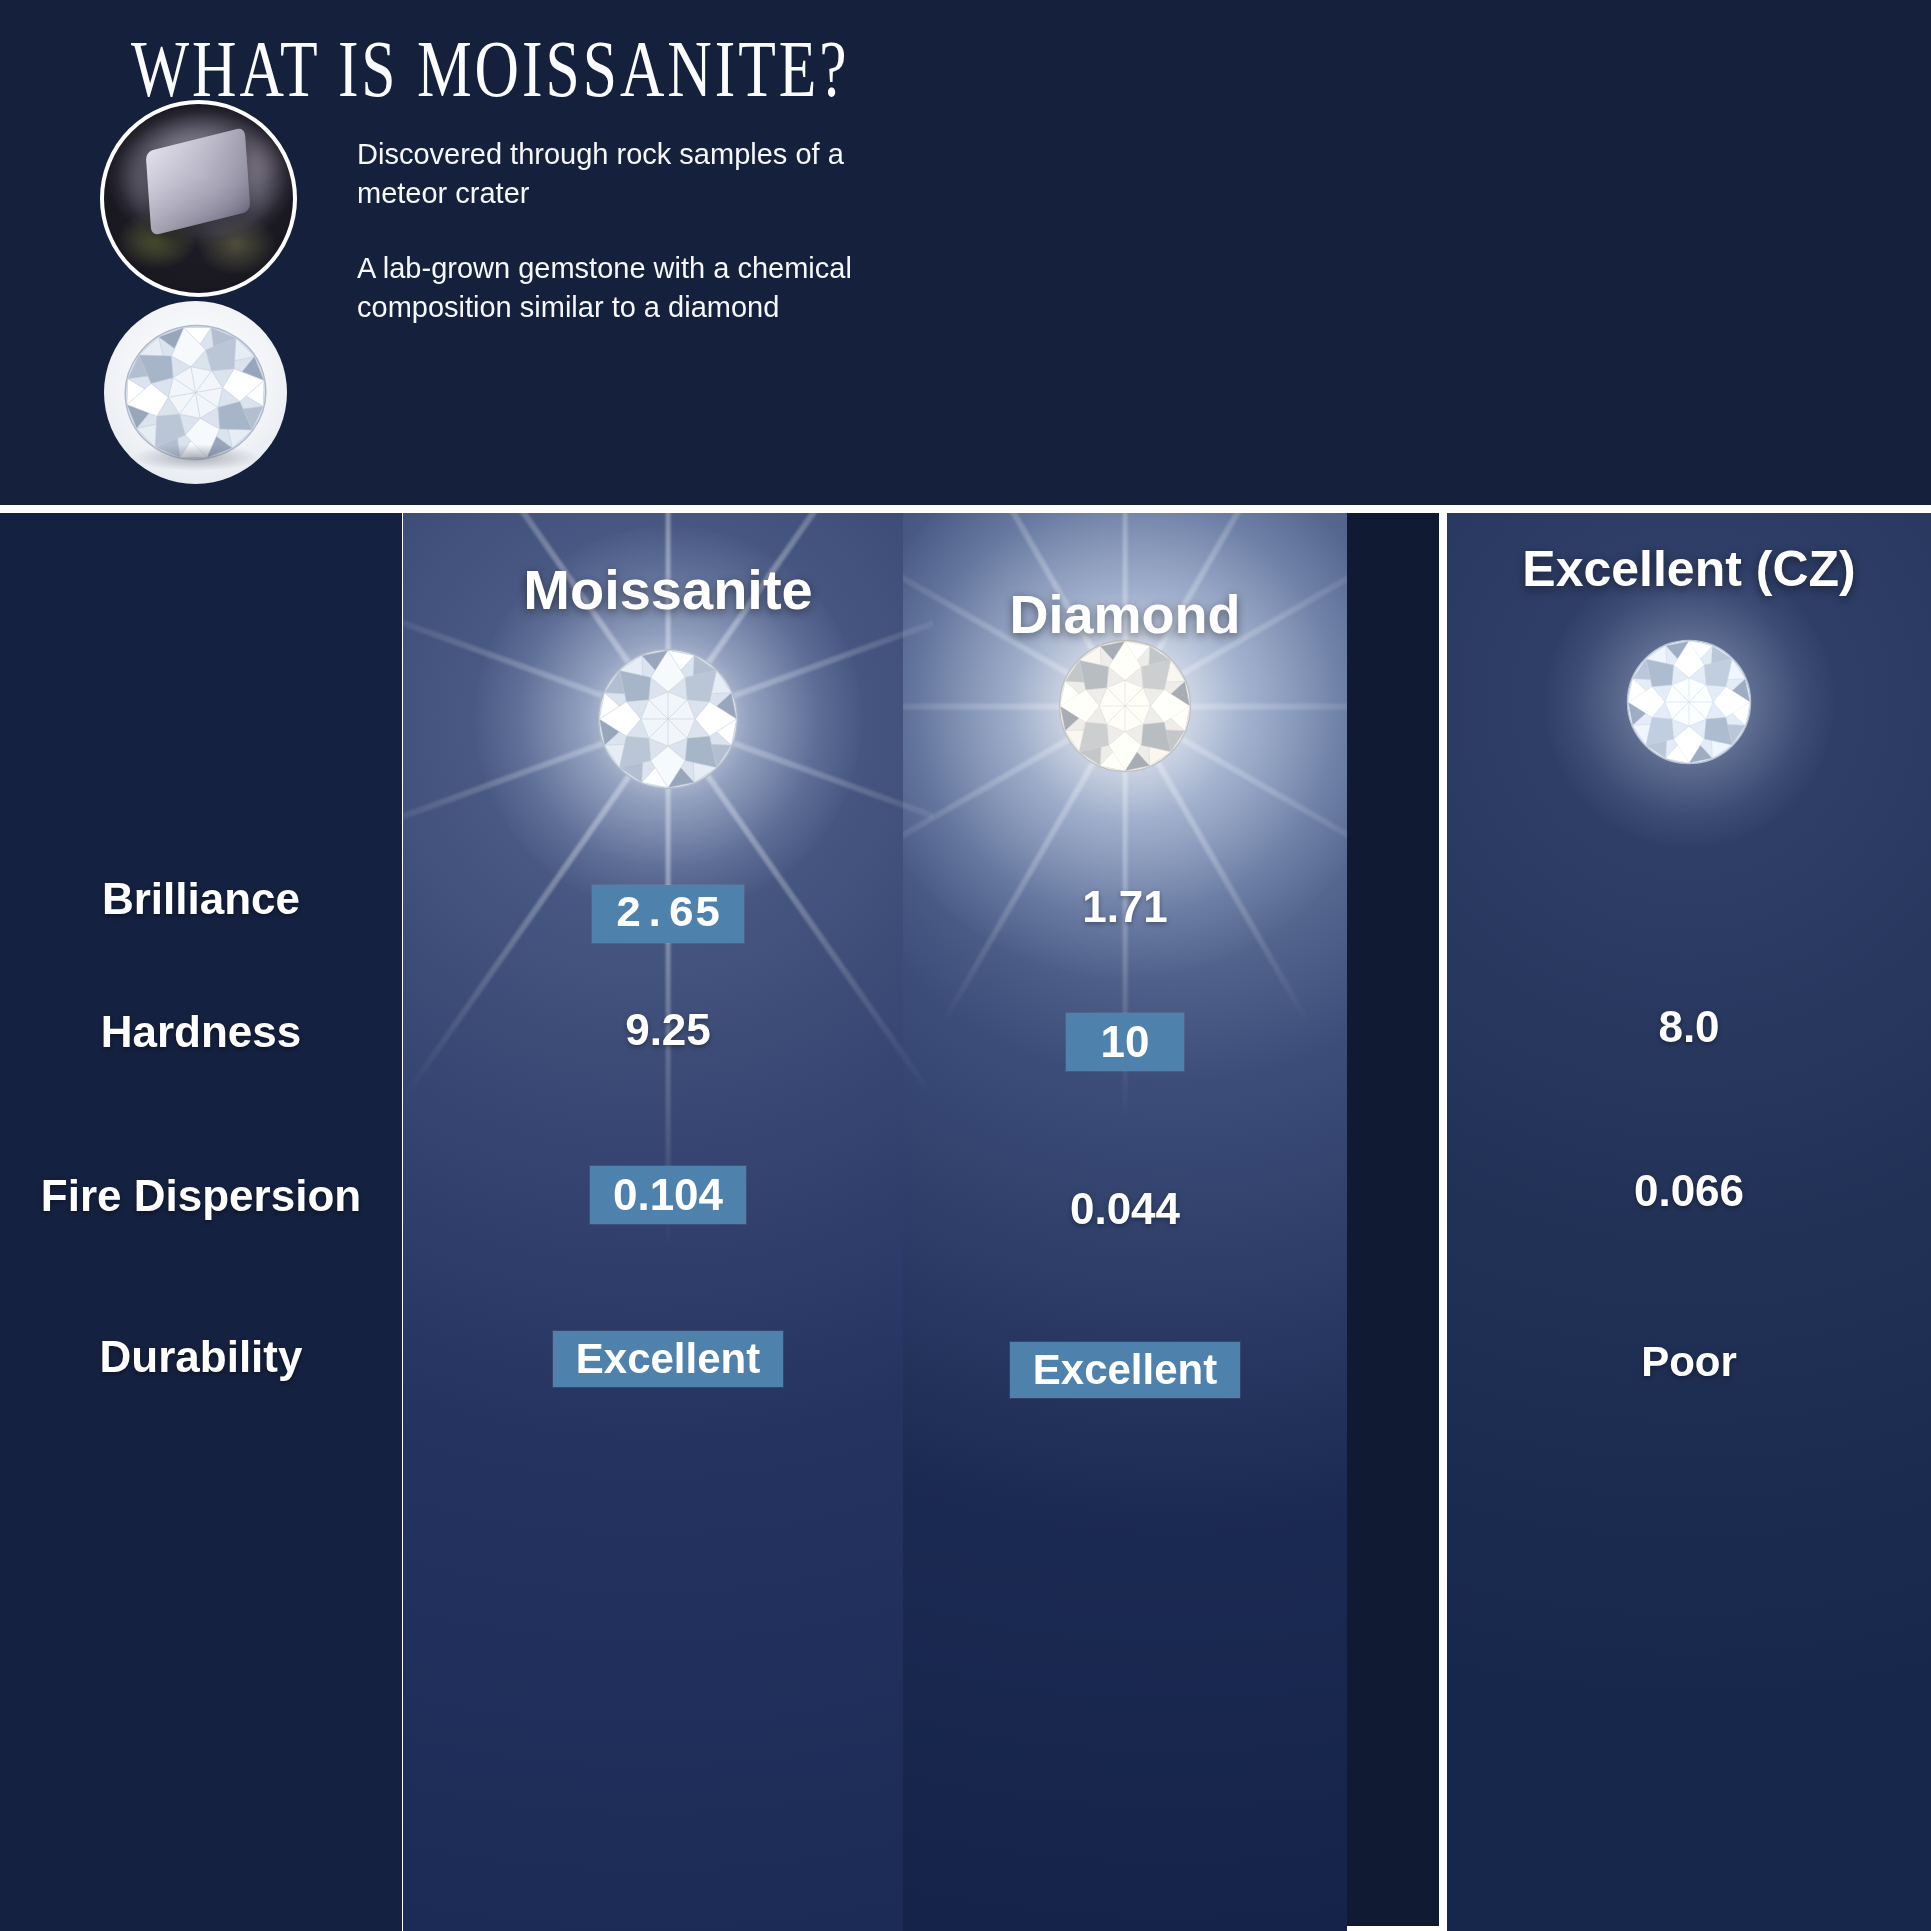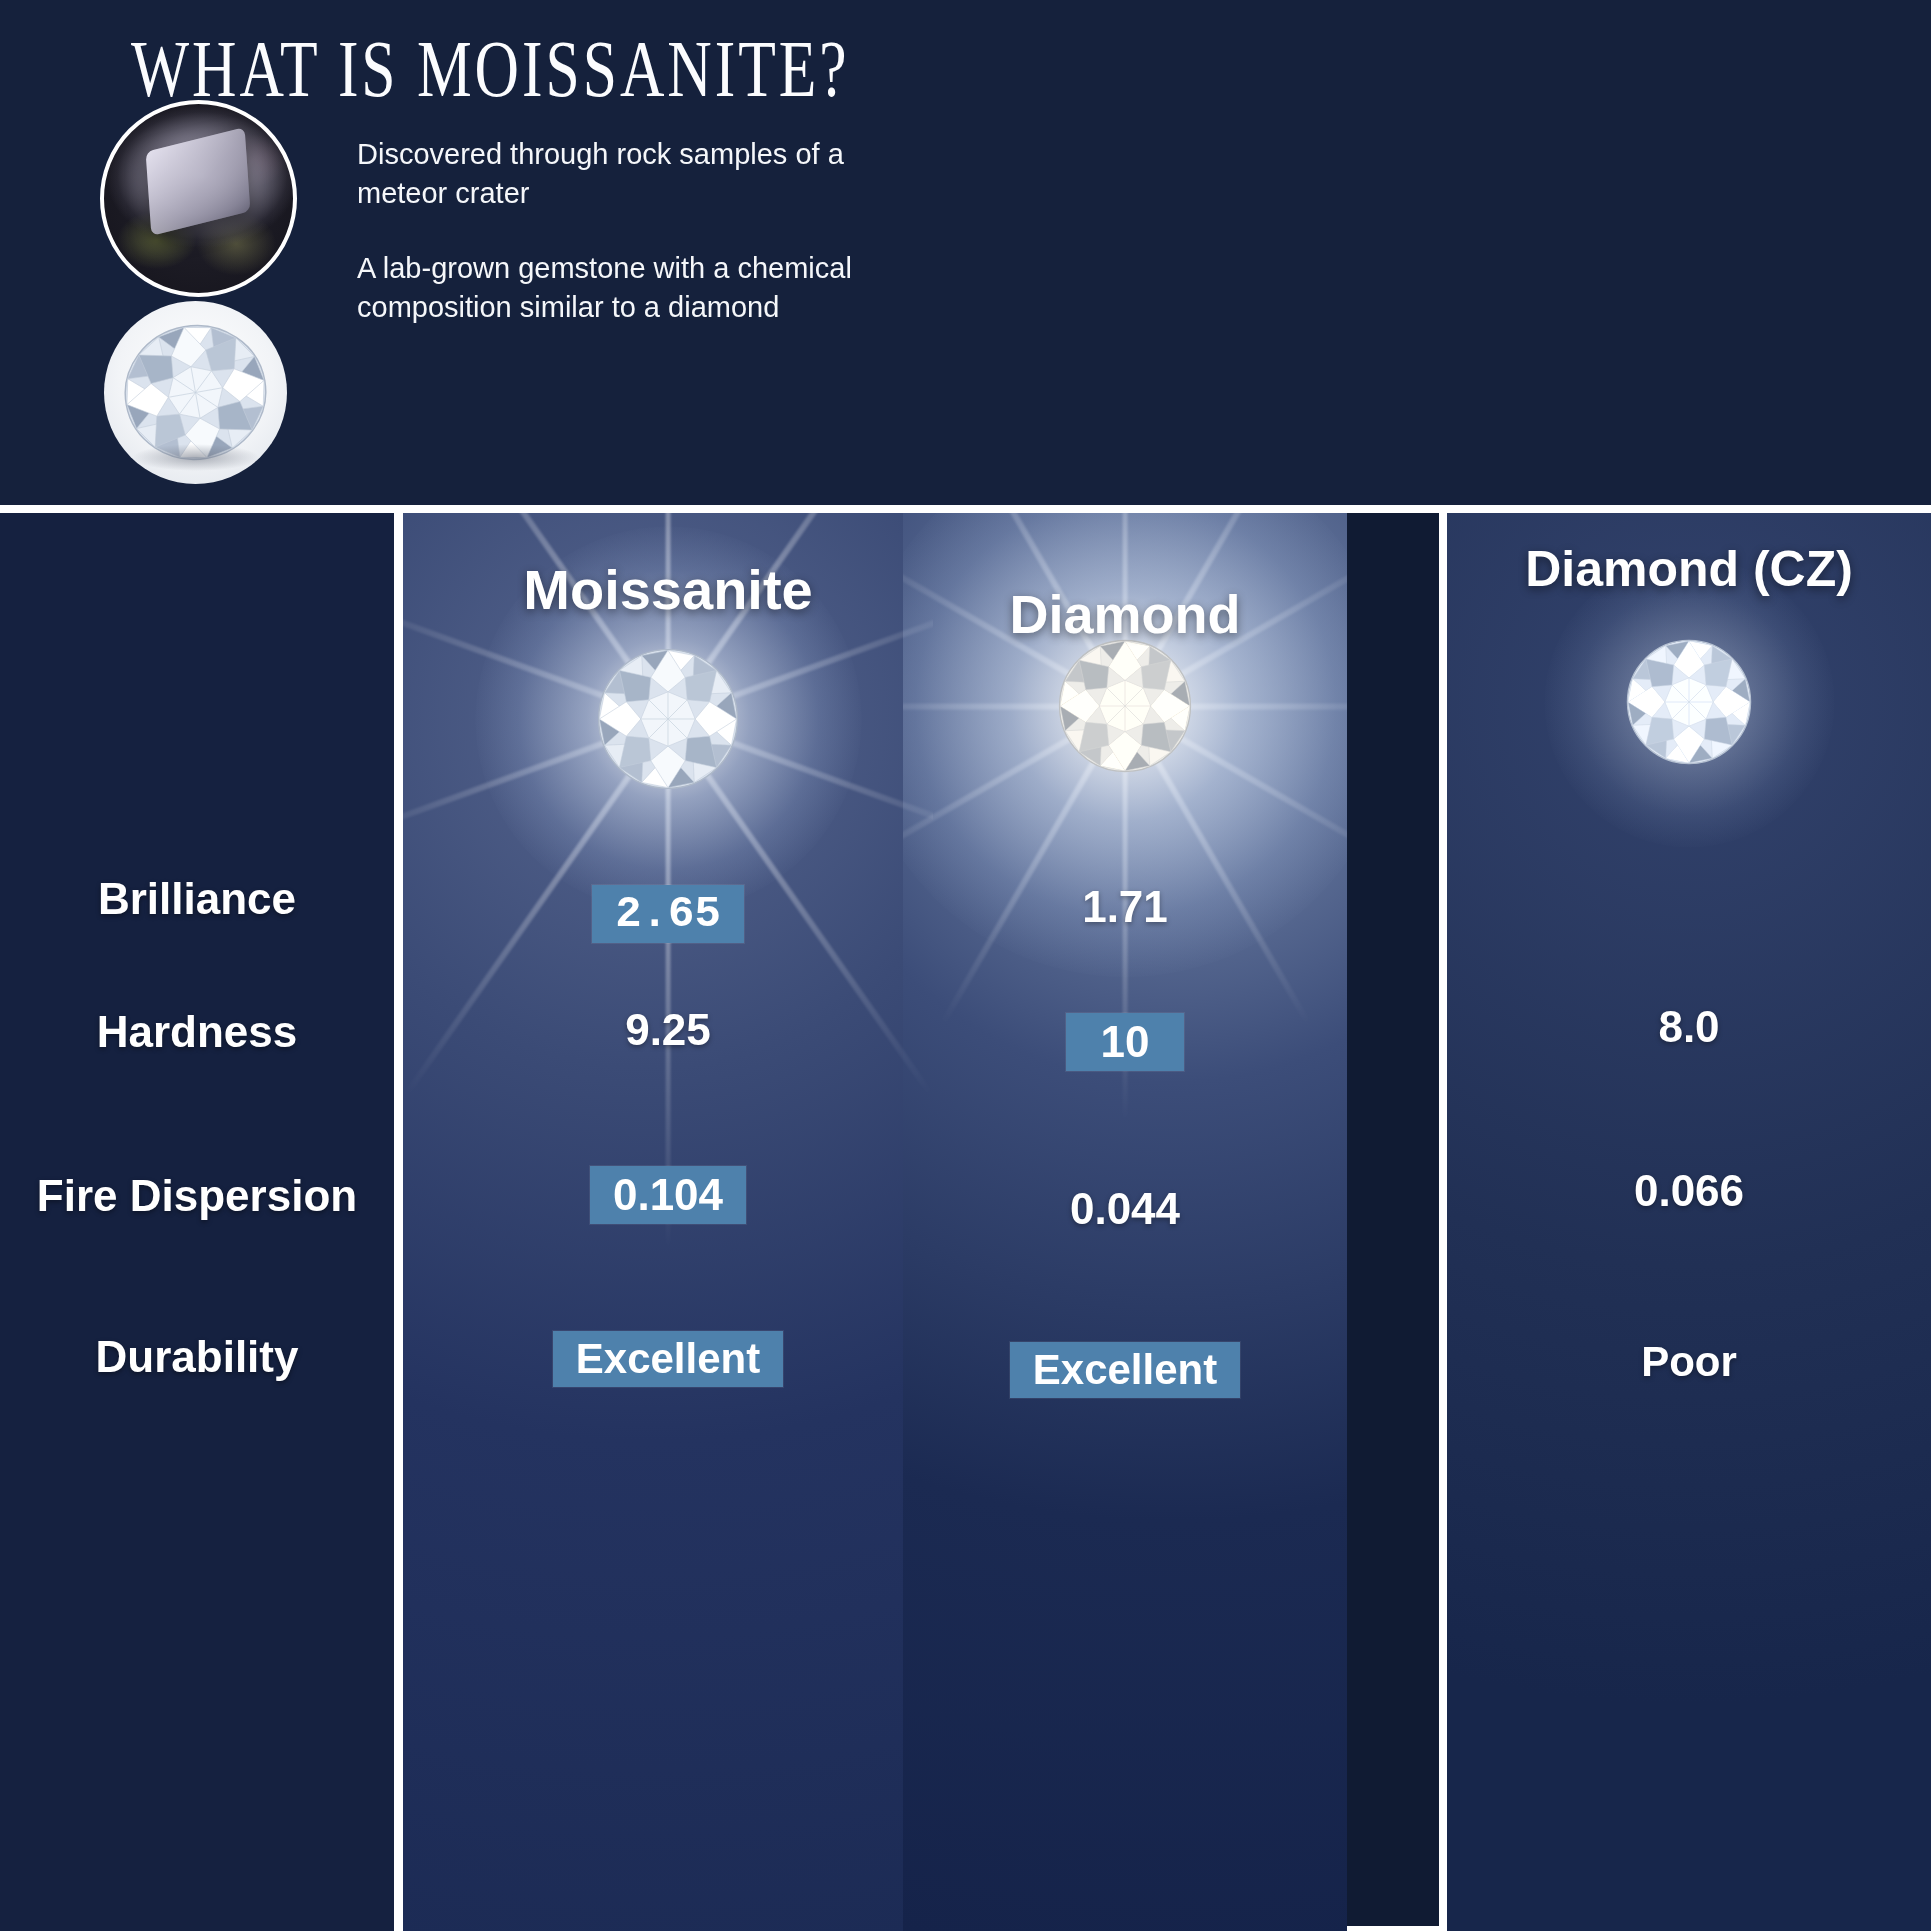--- a/index.html
+++ b/index.html
@@ -44,21 +44,21 @@
   .bullet{position:absolute;left:357px;width:579px;margin:0;font-size:29px;line-height:39px;color:#f5f7fa;}
   .bullet.b1{top:135px;} .bullet.b2{top:249px;} .bullet.b3{top:365px;}
 
   
   .hline{position:absolute;left:0;top:505px;width:1931px;height:7.7px;background:#ffffff;}
   .vline{position:absolute;top:513px;bottom:0;width:8.7px;background:#ffffff;}
   .vline.v1{left:394px;} .vline.v2{left:894px;} .vline.v3{left:1439px;}
   .bottom-strip{position:absolute;left:903px;width:536px;bottom:0;height:4.8px;background:#ffffff;}
 
   .col{position:absolute;top:513px;bottom:0;overflow:hidden;}
-  .col-labels{left:0;width:394px;background:#152140;}
+  .col-labels{left:0;width:394px;background:#152140;padding-left:8px;}
   .col-moissanite{left:403px;width:530px;
     background:radial-gradient(circle at 245px 206px, #57668f 0%, #3b4b76 28%, #243360 58%, #1c2b55 100%);}
   .col-diamond{left:903px;width:444px;
     background:radial-gradient(circle at 268px 193px, #8193b5 0%, #3c4d79 30%, #1b2a52 65%, #15234a 100%);}
   .col-zirconia{left:1447px;width:484px;
     background:radial-gradient(circle at 242px 189px, #33436d 0%, #213055 45%, #17264b 80%);}
 
   .col-header{position:absolute;left:0;right:0;text-align:center;font-weight:bold;
     text-shadow:0 2.9px 9.7px rgba(0,0,0,.45);z-index:5;}
   .col-moissanite .col-header{top:44px;font-size:56px;}
@@ -288,21 +288,21 @@
     </div>
   <div class="row r3">
       <span class="cell">0.044</span>
     </div>
   <div class="row r4">
       <span class="cell word hl">Excellent</span>
     </div>
 </div>
 
 <div class="col col-zirconia">
-  <div class="col-header">Diamond (CZ)</div>
+  <div class="col-header">Excellent (CZ)</div>
   <div class="gem-wrap gem-z">
     <div class="glow glow-z"></div>
     <svg viewBox="-100 -100 200 200">
         <circle r="97" fill="#dbe3ee" stroke="#aeb9c9" stroke-width="2"></circle>
         <polygon points="0.0,-96.0 36.7,-88.7 12.3,-61.8" fill="#ffffff" stroke="#c3cddb" stroke-width="0.8"></polygon>
         <polygon points="36.7,-88.7 67.9,-67.9 35.0,-52.4" fill="#b3bfd1" stroke="#c3cddb" stroke-width="0.8"></polygon>
         <polygon points="67.9,-67.9 88.7,-36.7 52.4,-35.0" fill="#e7edf5" stroke="#c3cddb" stroke-width="0.8"></polygon>
         <polygon points="88.7,-36.7 96.0,0.0 61.8,-12.3" fill="#98a6bb" stroke="#c3cddb" stroke-width="0.8"></polygon>
         <polygon points="96.0,0.0 88.7,36.7 61.8,12.3" fill="#ffffff" stroke="#c3cddb" stroke-width="0.8"></polygon>
         <polygon points="88.7,36.7 67.9,67.9 52.4,35.0" fill="#b3bfd1" stroke="#c3cddb" stroke-width="0.8"></polygon>

